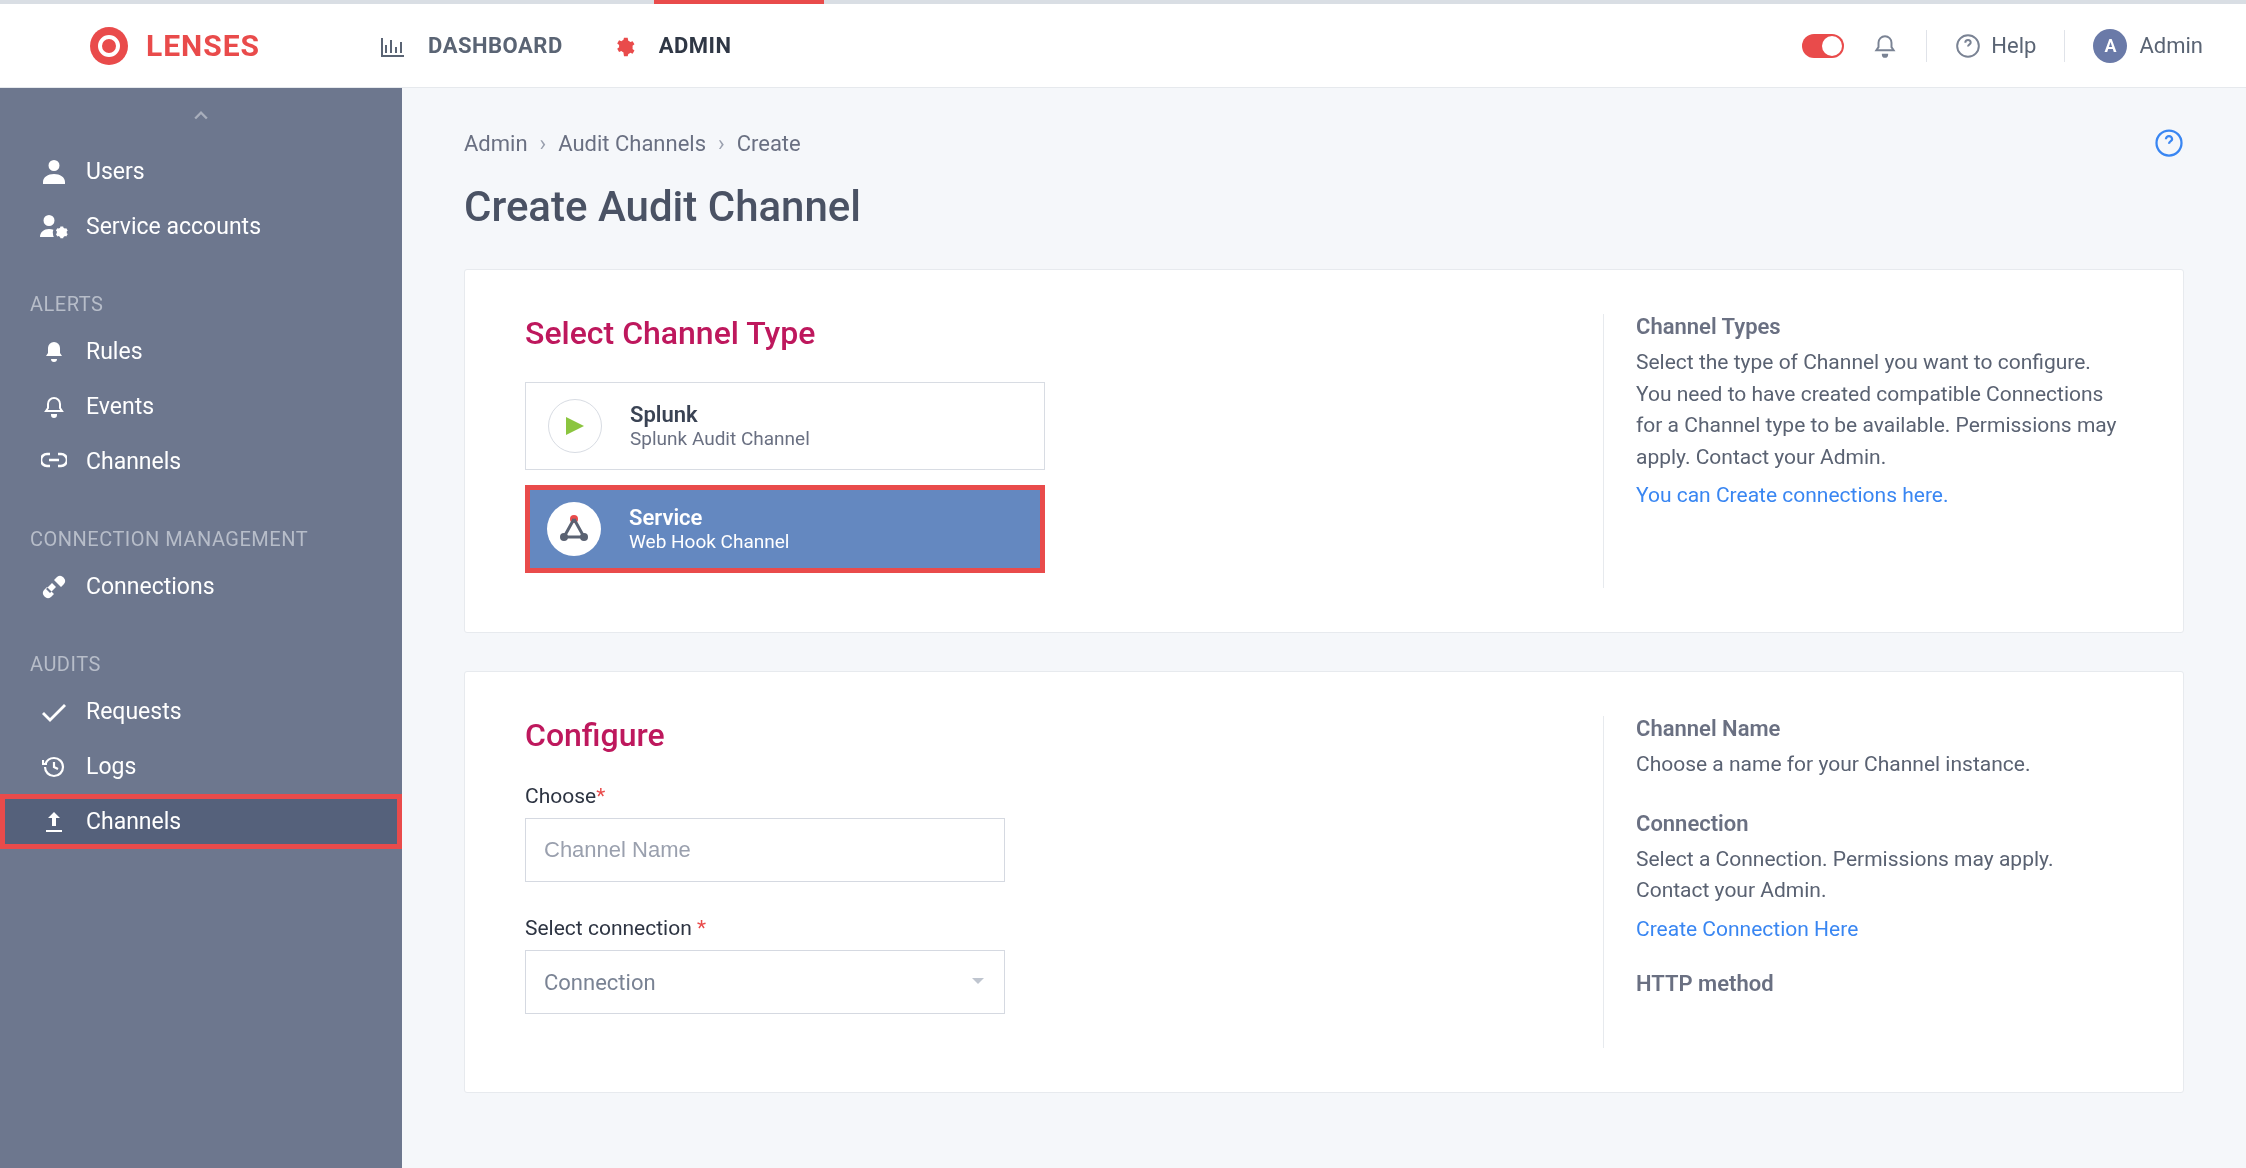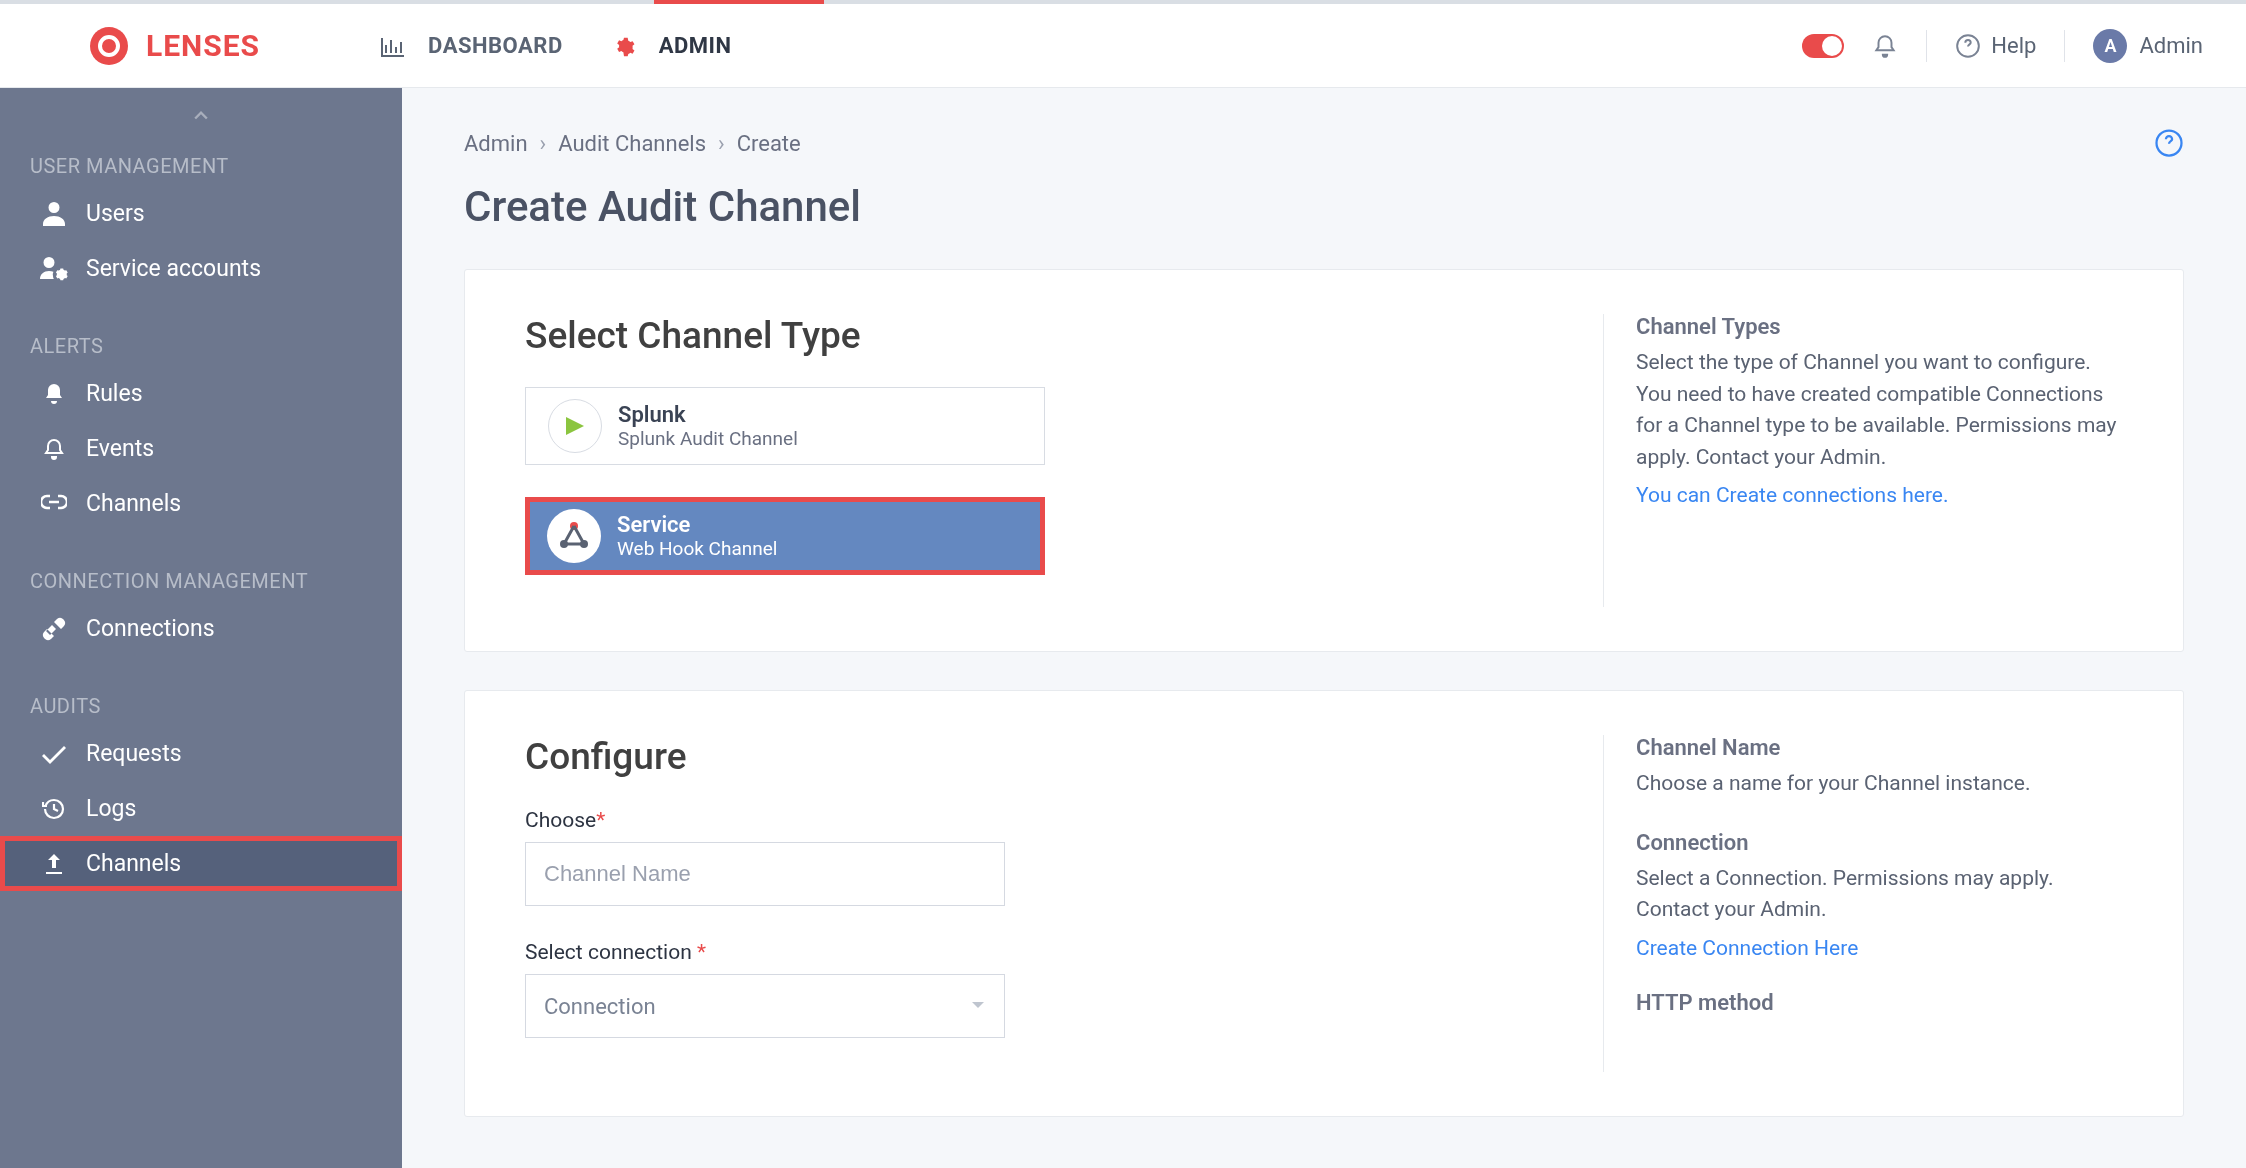--- a/index.html
+++ b/index.html
@@ -144,29 +144,29 @@
       margin-top: 38px;
       padding: 44px 60px;
       display: flex;
     }
     .card-left { flex: 1; }
     .card-right {
       width: 520px; border-left: 1px solid #e7eaee;
       padding-left: 32px;
     }
     .card h2 {
-      font-size: 37px; color: #404040; font-weight: 500;
+      font-size: 32px; color: #be185d; font-weight: 500;
       margin-bottom: 30px;
     }
     .type-card {
-      width: 520px; height: 78px;
+      width: 520px; height: 88px;
       border: 1px solid #d8dce3;
       background: #fff;
-      display: flex; align-items: center; gap: 16px;
-      padding: 0 22px; margin-bottom: 32px;
+      display: flex; align-items: center; gap: 28px;
+      padding: 0 22px; margin-bottom: 15px;
       cursor: pointer;
     }
     .type-card .type-icon {
       width: 54px; height: 54px; border-radius: 50%;
       background: #fff; border: 1px solid #d8dce3;
       display: flex; align-items: center; justify-content: center;
     }
     .type-card .type-title { font-size: 22px; font-weight: 600; color: #3a4354; }
     .type-card .type-sub { font-size: 19px; color: #6a7082; }
     .type-card.selected {
@@ -249,21 +249,20 @@
   </div>
 </div>
 
 <div class="sidebar">
   <div class="sidebar-up">
     <svg width="20" height="20" viewBox="0 0 24 24">
         <path fill="#a8aebc" d="M12 6l8 8-2 2-6-6-6 6-2-2z"></path>
       </svg>
   </div>
 
-  <div class="section-header">USER MANAGEMENT</div>
   <div class="sidebar-item">
     <span class="s-icon">
         <svg width="22" height="24" viewBox="0 0 22 24">
           <path fill="#fff" d="M11 11a5.5 5.5 0 100-11 5.5 5.5 0 000 11zM0 22c0-5 5-8 11-8s11 3 11 8v2H0v-2z"></path>
         </svg>
       </span>
     <span>Users</span>
   </div>
   <div class="sidebar-item">
     <span class="s-icon">

